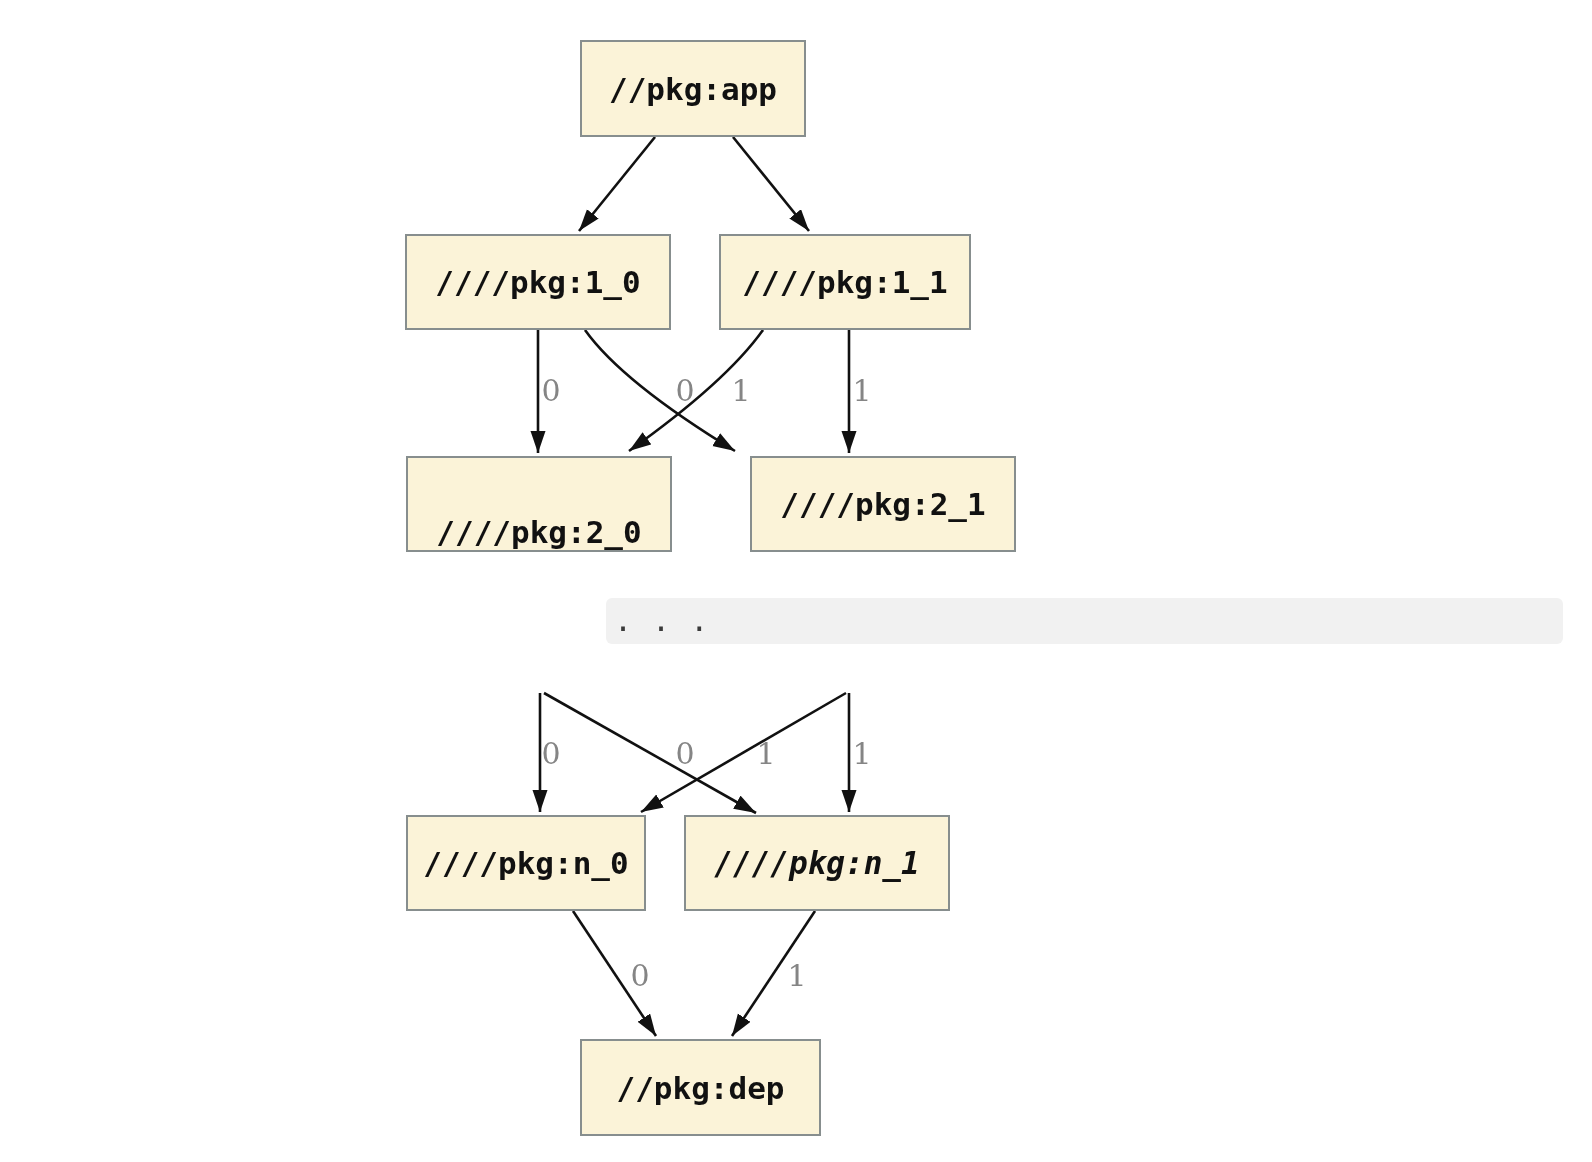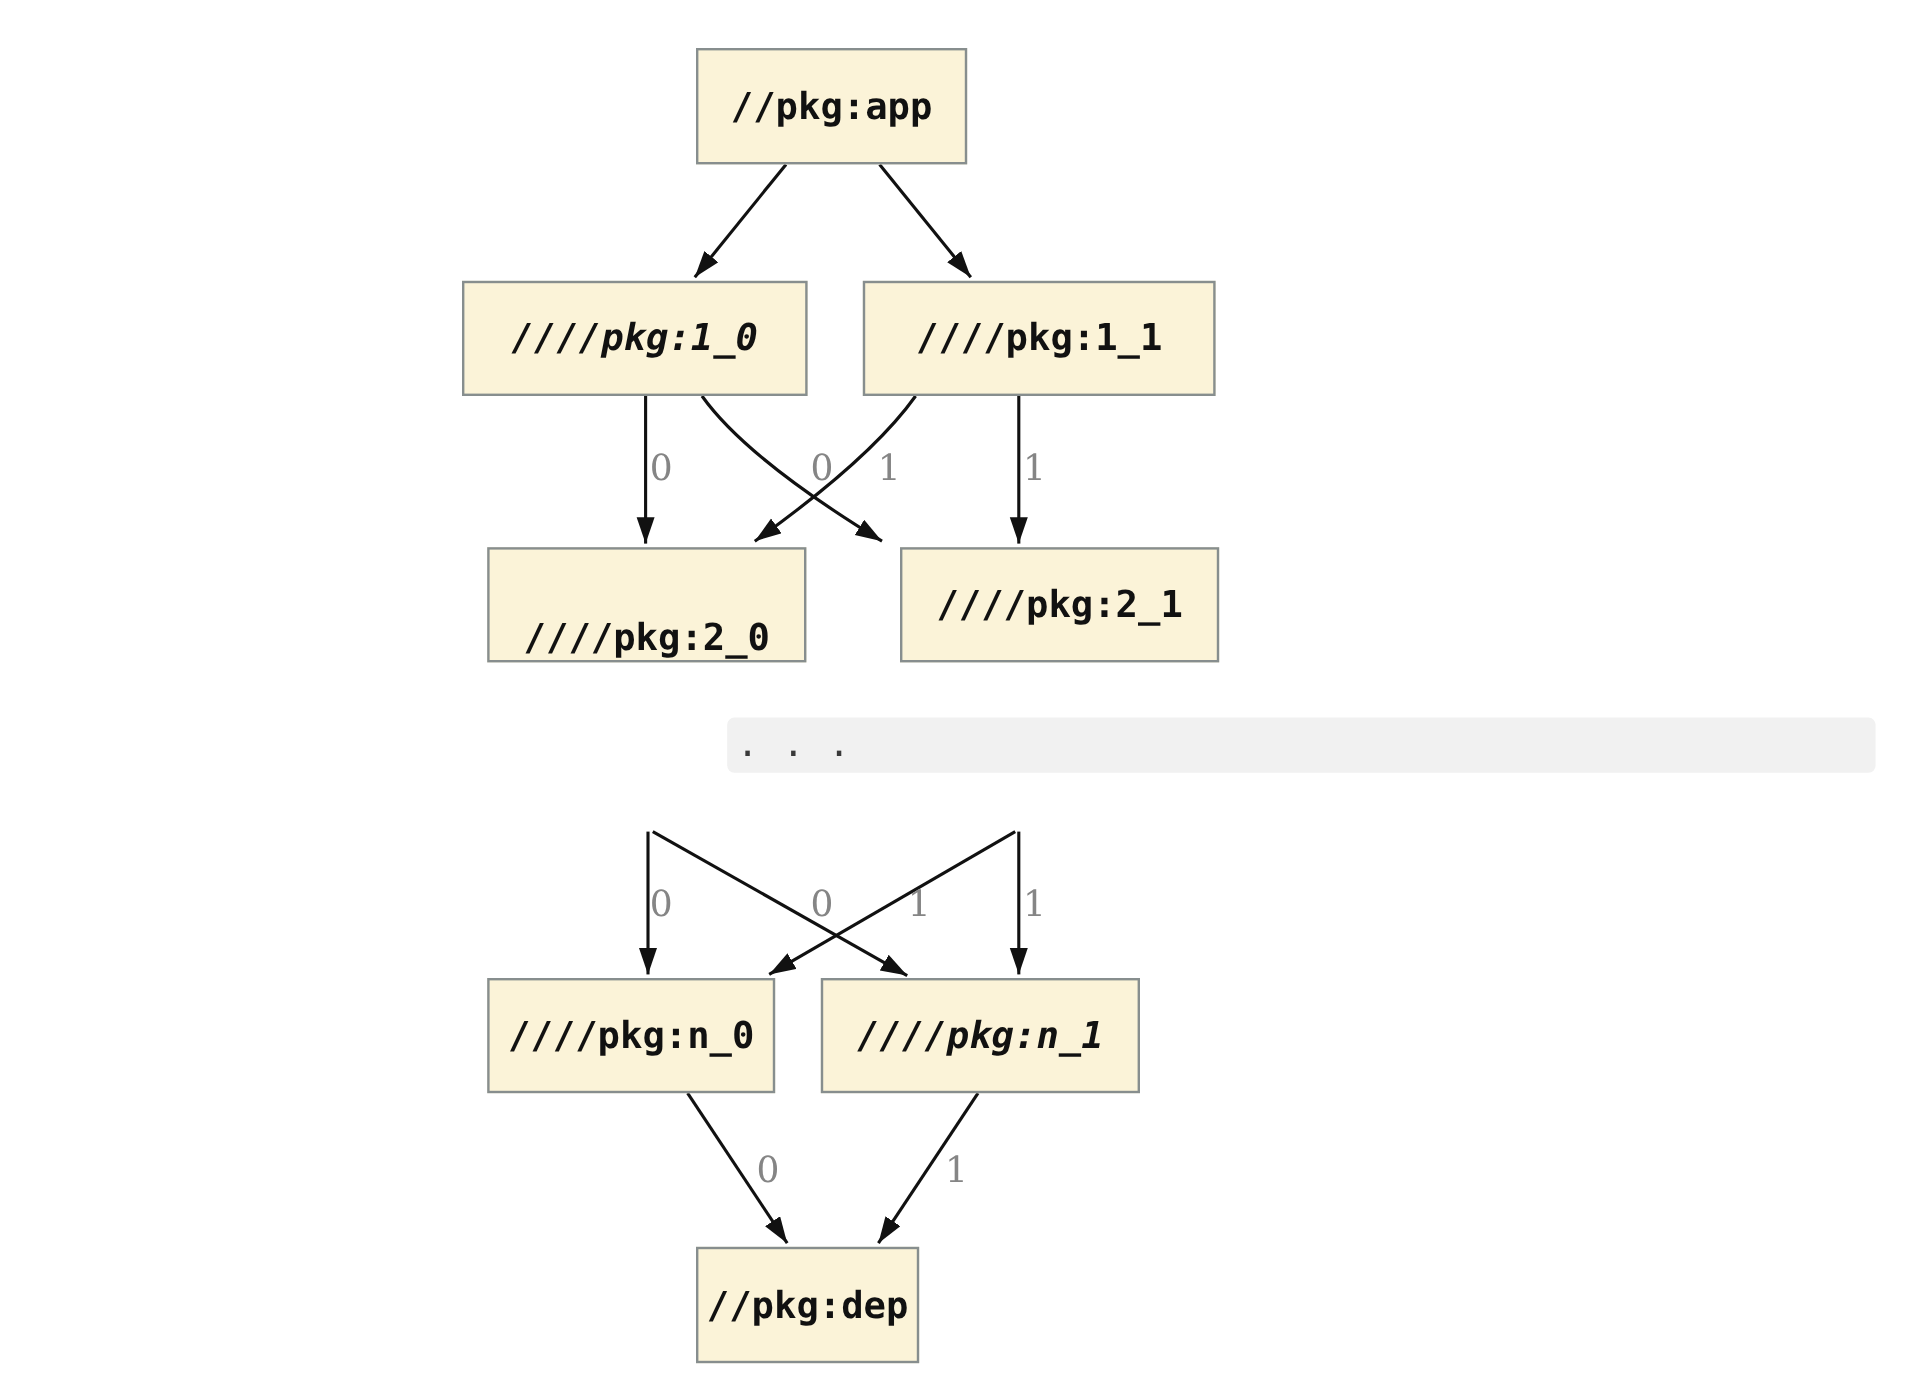--- a/index.html
+++ b/index.html
@@ -74,45 +74,45 @@
     <line class="edge" x1="849" y1="693" x2="849" y2="812" marker-end="url(#arrow)"></line>
 
     <line class="edge" x1="573" y1="911" x2="656" y2="1036" marker-end="url(#arrow)"></line>
     <line class="edge" x1="815" y1="911" x2="732" y2="1036" marker-end="url(#arrow)"></line>
   </svg>
 
   <div class="node" style="left:580px;top:40px;width:226px;height:97px;">
     <span>//pkg:app</span>
   </div>
 
-  <div class="node" style="left:385px;top:234px;width:288px;height:96px;font-style:italic;">
+  <div class="node" style="left:405px;top:234px;width:266px;height:96px;">
     <span>////pkg:1_0</span>
   </div>
 
-  <div class="node" style="left:719px;top:234px;width:294px;height:96px;">
+  <div class="node" style="left:719px;top:234px;width:252px;height:96px;">
     <span>////pkg:1_1</span>
   </div>
 
   <div class="node" style="left:406px;top:456px;width:266px;height:96px;align-items:flex-end;">
     <span>////pkg:2_0</span>
   </div>
 
   <div class="node" style="left:719px;top:456px;width:266px;height:96px;margin-left:31px;">
     <span>////pkg:2_1</span>
   </div>
 
   <div class="node" style="left:406px;top:815px;width:240px;height:96px;">
     <span>////pkg:n_0</span>
   </div>
 
   <div class="node" style="left:684px;top:815px;width:266px;height:96px;font-style:italic;">
     <span>////pkg:n_1</span>
   </div>
 
-  <div class="node" style="left:580px;top:1039px;width:186px;height:97px;">
+  <div class="node" style="left:580px;top:1039px;width:241px;height:97px;">
     <span>//pkg:dep</span>
   </div>
 
   <span class="edge-label" style="left:551px;top:391px;">0</span>
   <span class="edge-label" style="left:685px;top:391px;">0</span>
   <span class="edge-label" style="left:741px;top:391px;">1</span>
   <span class="edge-label" style="left:862px;top:391px;">1</span>
 
   <span class="edge-label" style="left:551px;top:754px;">0</span>
   <span class="edge-label" style="left:685px;top:754px;">0</span>

